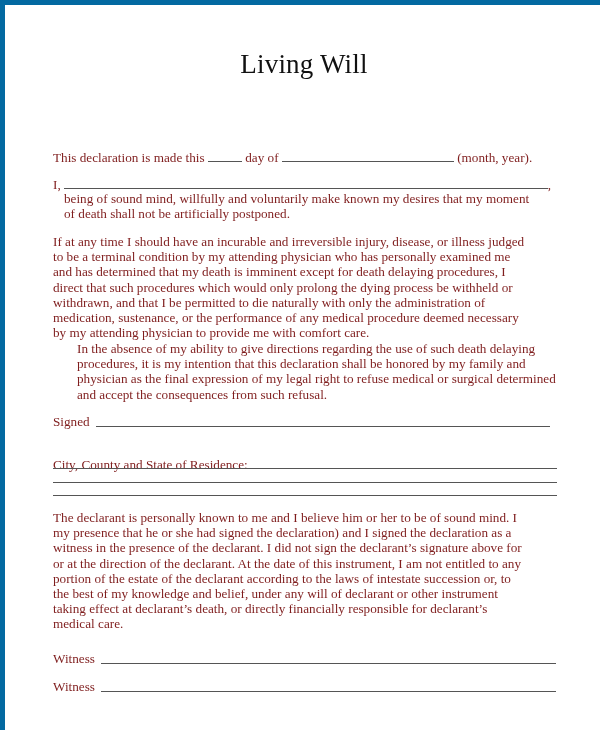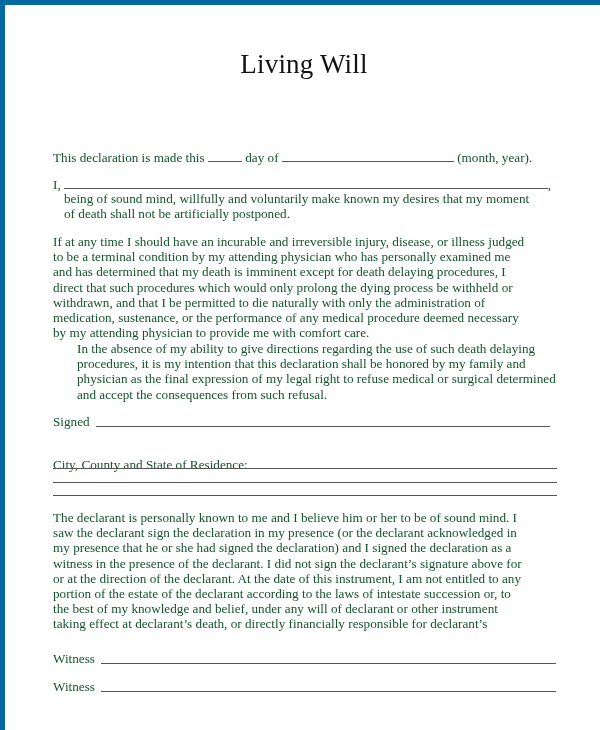--- a/index.html
+++ b/index.html
@@ -18,21 +18,21 @@
       font-size: 27px;
       color: #111111;
       letter-spacing: 0.2px;
     }
     .txt {
       position: absolute;
       left: 48px;
       width: 510px;
       font-size: 13.2px;
       line-height: 15.2px;
-      color: #14532d;
+      color: #7f1d1d;
       white-space: nowrap;
     }
     .line { position: absolute; height: 0; border-top: 1px solid #555555; }
     .blank { display: inline-block; border-bottom: 1px solid #555555; vertical-align: baseline; height: 11px; }
     p.para { margin: 0; }
   </style>
 </head>
 <body>
 
 <div class="page">
@@ -76,27 +76,27 @@
   <div class="txt" style="top:409px;">Signed</div>
   <div class="line" style="left:91px; width:454px; top:421px;"></div>
 
   <div class="txt" style="top:436px;margin-top:16px;">City, County and State of Residence:</div>
   <div class="line" style="left:48px; width:504px; top:463px;"></div>
   <div class="line" style="left:48px; width:504px; top:477px;"></div>
   <div class="line" style="left:48px; width:504px; top:490px;"></div>
 
   <div class="txt" style="top:505px;">
     <p class="para">The declarant is personally known to me and I believe him or her to be of sound mind.  I</p>
-    <p class="para">saw the declarant sign the declaration in my presence (or the declarant acknowledged in</p>
     <p class="para">my presence that he or she had signed the declaration) and I signed the declaration as a</p>
     <p class="para">witness in the presence of the declarant.  I did not sign the declarant’s signature above for</p>
     <p class="para">or at the direction of the declarant.  At the date of this instrument, I am not entitled to any</p>
     <p class="para">portion of the estate of the declarant according to the laws of intestate succession or, to</p>
     <p class="para">the best of my knowledge and belief, under any will of declarant or other instrument</p>
     <p class="para">taking effect at declarant’s death, or directly financially responsible for declarant’s</p>
+    <p class="para">medical care.</p>
   </div>
 
   <div class="txt" style="top:646px;">Witness</div>
   <div class="line" style="left:96px; width:455px; top:658px;"></div>
 
   <div class="txt" style="top:674px;">Witness</div>
   <div class="line" style="left:96px; width:455px; top:686px;"></div>
 
 </div>
 

